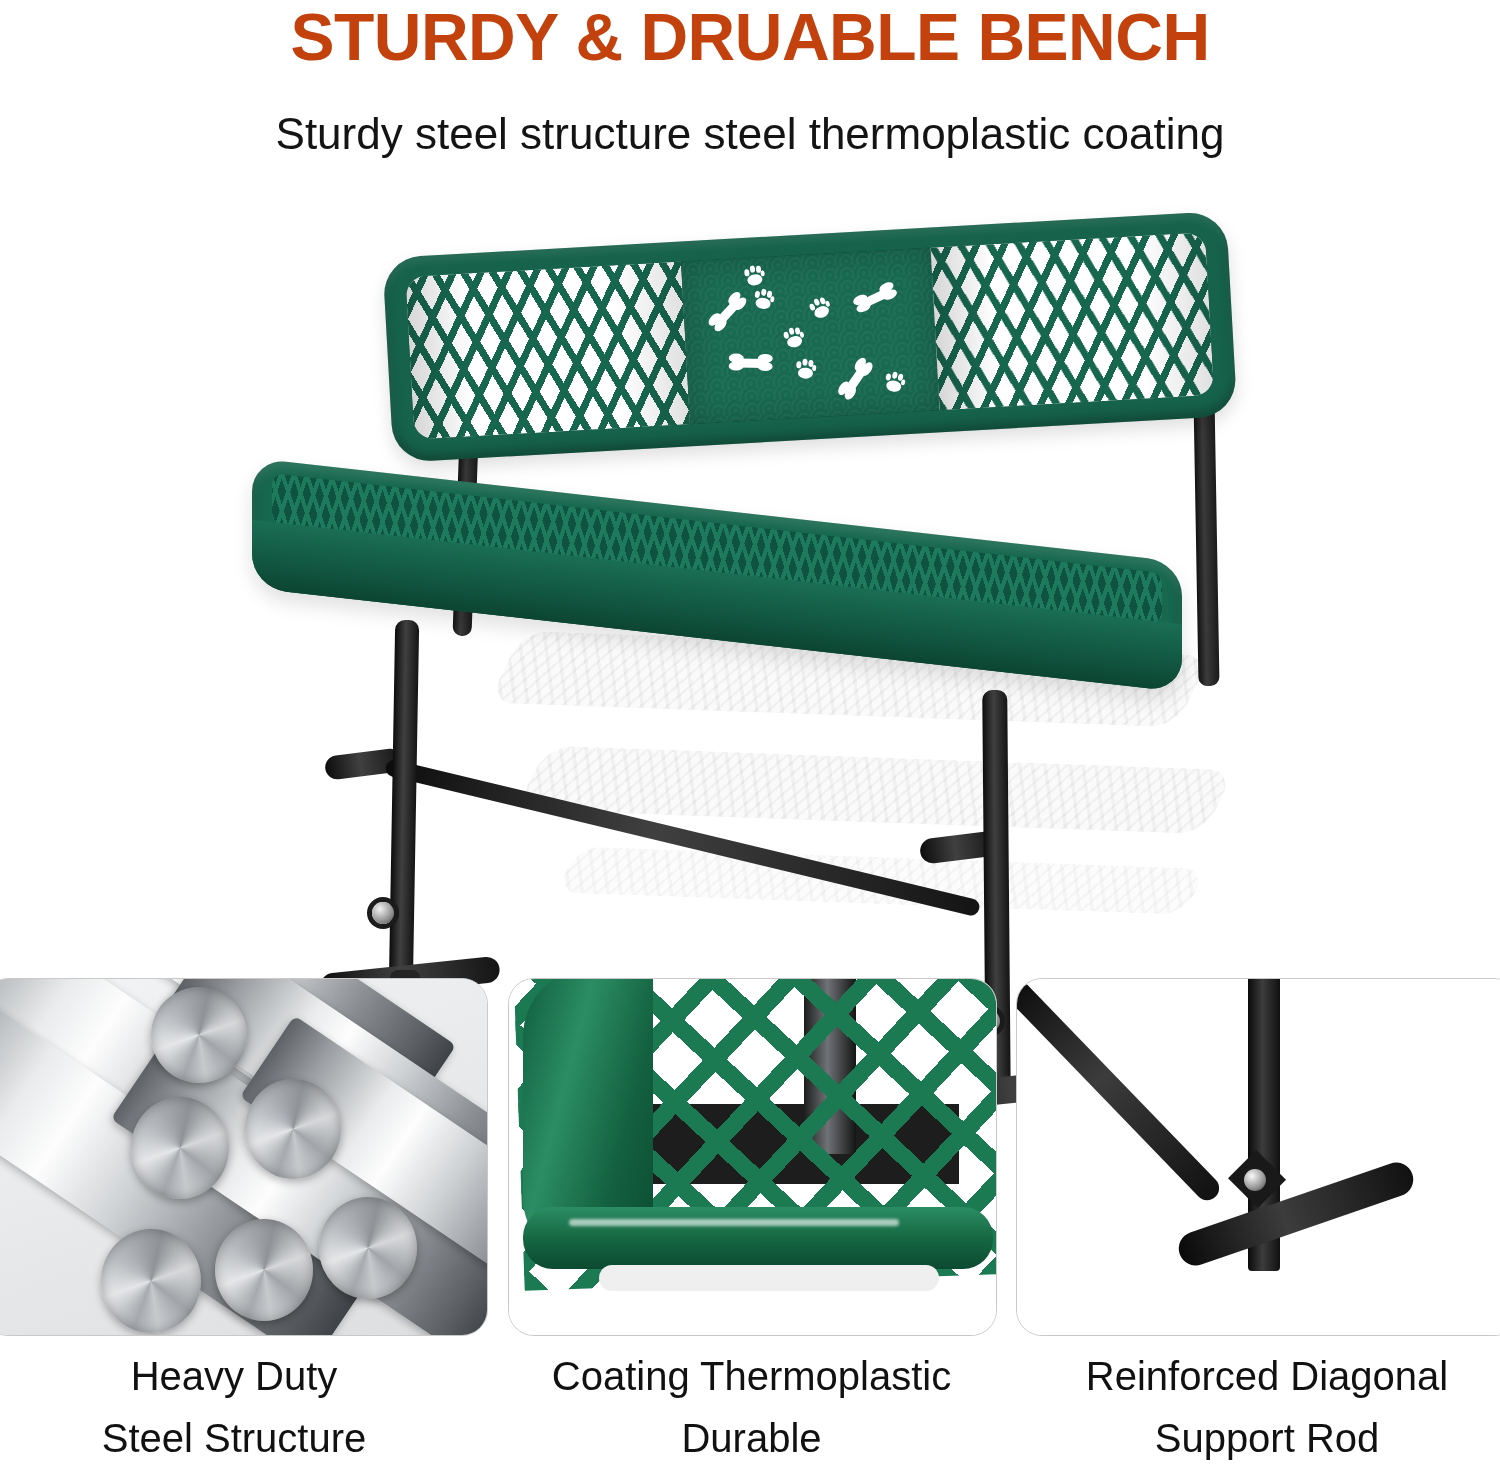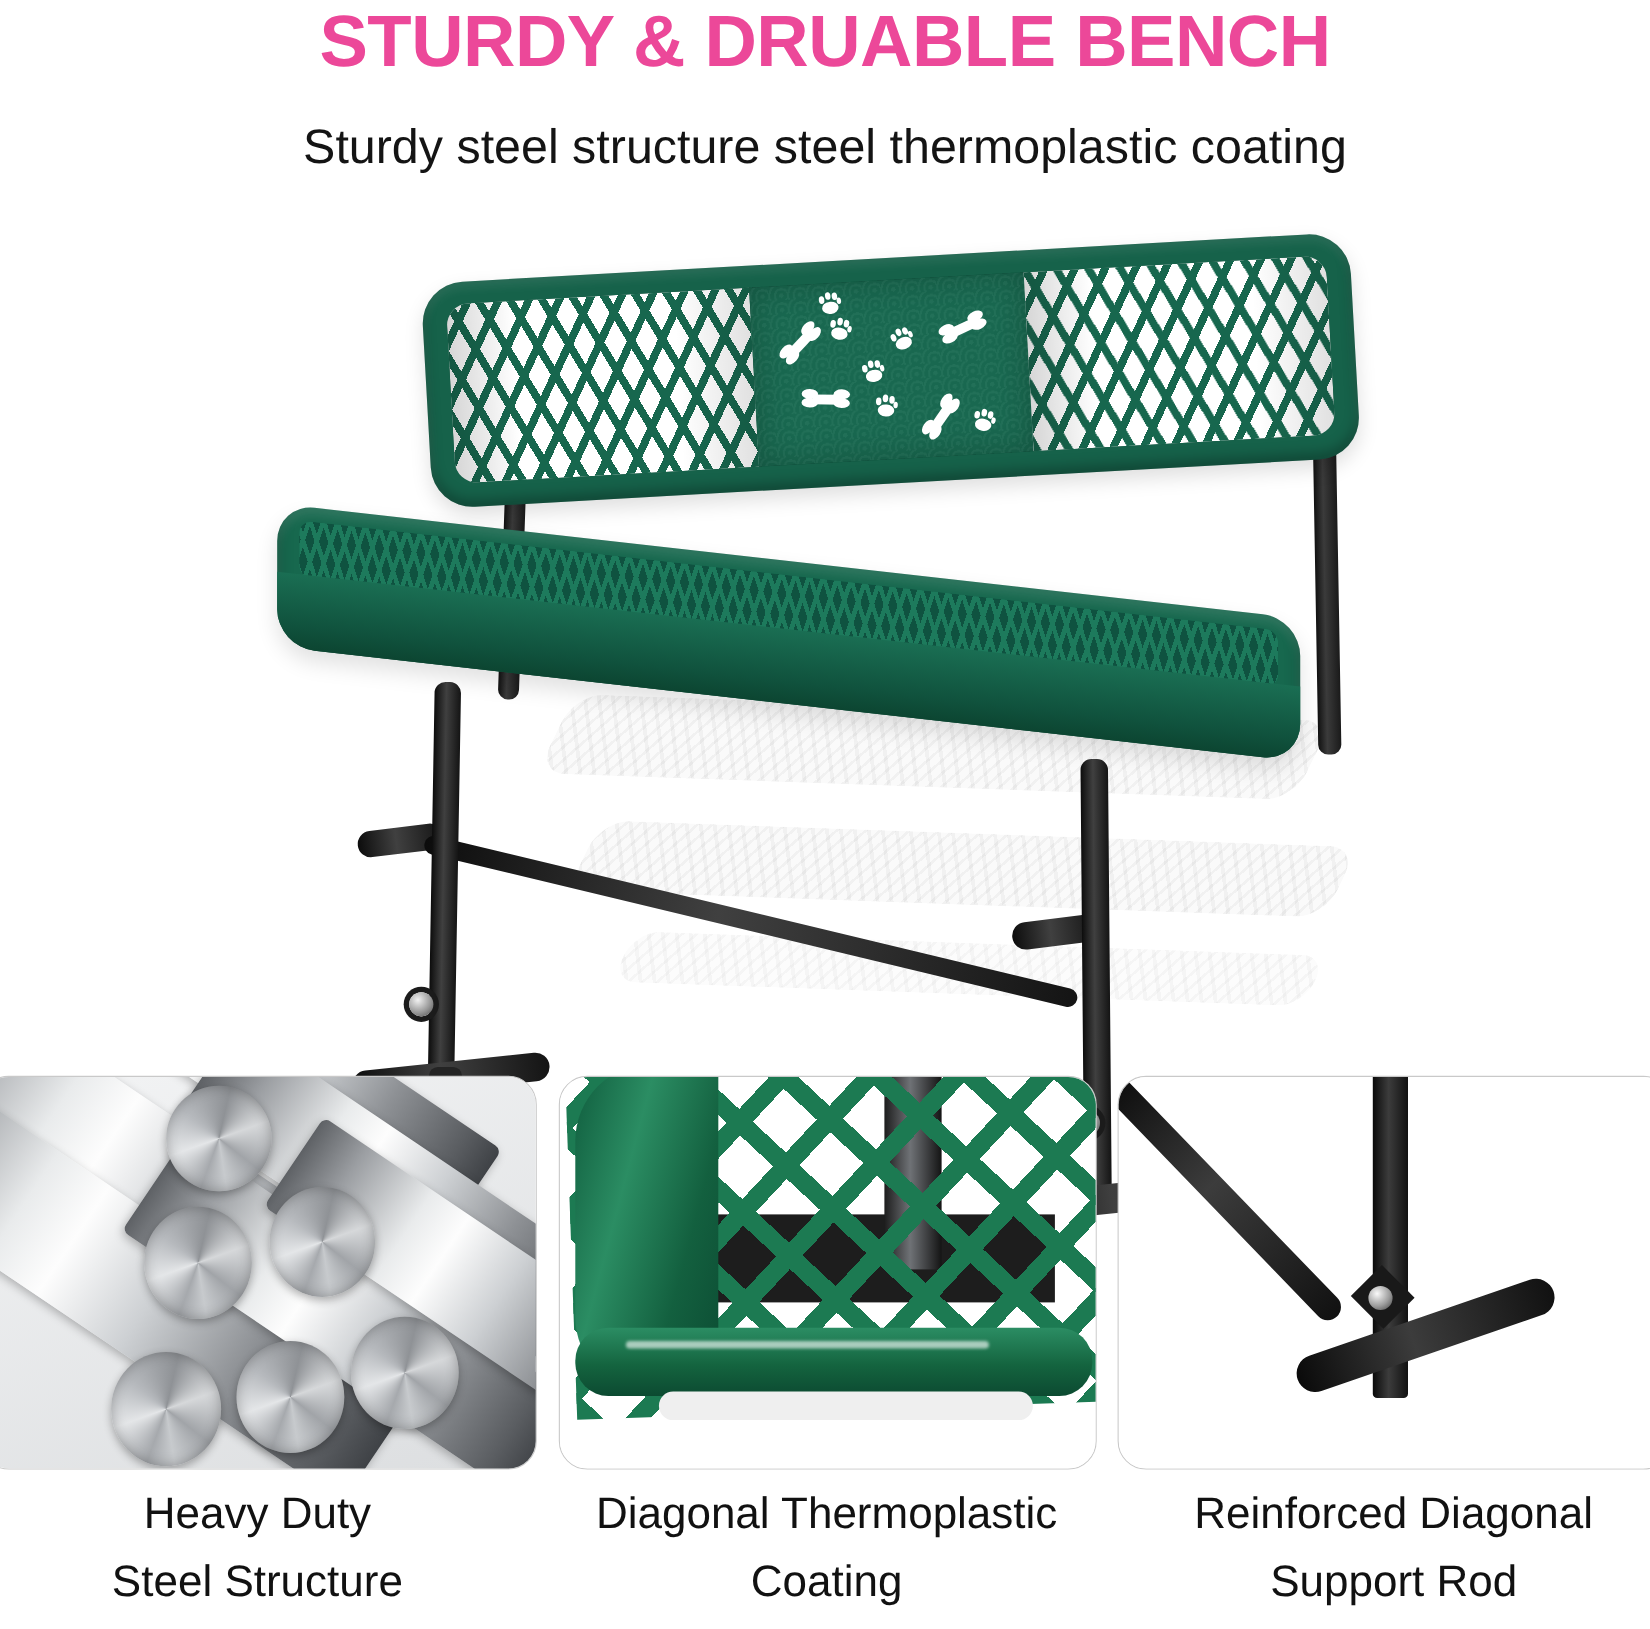--- a/index.html
+++ b/index.html
@@ -3,21 +3,21 @@
 <meta charset="utf-8">
 <style>
   html,body{margin:0;padding:0;background:#fff;}
   body{width:1500px;height:1481px;position:relative;overflow:hidden;
        font-family:"Liberation Sans", sans-serif;color:#111;}
 
   
   .header{position:absolute;left:0;top:0;width:1500px;height:180px;}
   .title{position:absolute;left:0;top:2px;width:1500px;text-align:center;
          font-size:66px;line-height:70px;font-weight:700;letter-spacing:-0.5px;
-         color:#ec4899;white-space:nowrap;}
+         color:#c2410c;white-space:nowrap;}
   .subtitle{position:absolute;left:0;top:108px;width:1500px;text-align:center;
             font-size:44px;line-height:52px;font-weight:400;color:#141414;
             white-space:nowrap;}
 
   
   .hero{position:absolute;left:0;top:190px;width:1500px;height:770px;}
 
   
   .ghost{position:absolute;left:455px;top:455px;width:810px;height:250px;
          transform:skewX(-26deg) skewY(2deg);opacity:.5;pointer-events:none;}
@@ -326,20 +326,20 @@
     </div>
   </div>
 </div>
 
 <div class="caps">
   <div class="cap-col c1">
     <div>Heavy Duty</div>
     <div>Steel Structure</div>
   </div>
   <div class="cap-col c2">
-    <div>Diagonal Thermoplastic</div>
-    <div>Coating</div>
+    <div>Coating Thermoplastic</div>
+    <div>Durable</div>
   </div>
   <div class="cap-col c3">
     <div>Reinforced Diagonal</div>
     <div>Support Rod</div>
   </div>
 </div>
 
 </body></html>

